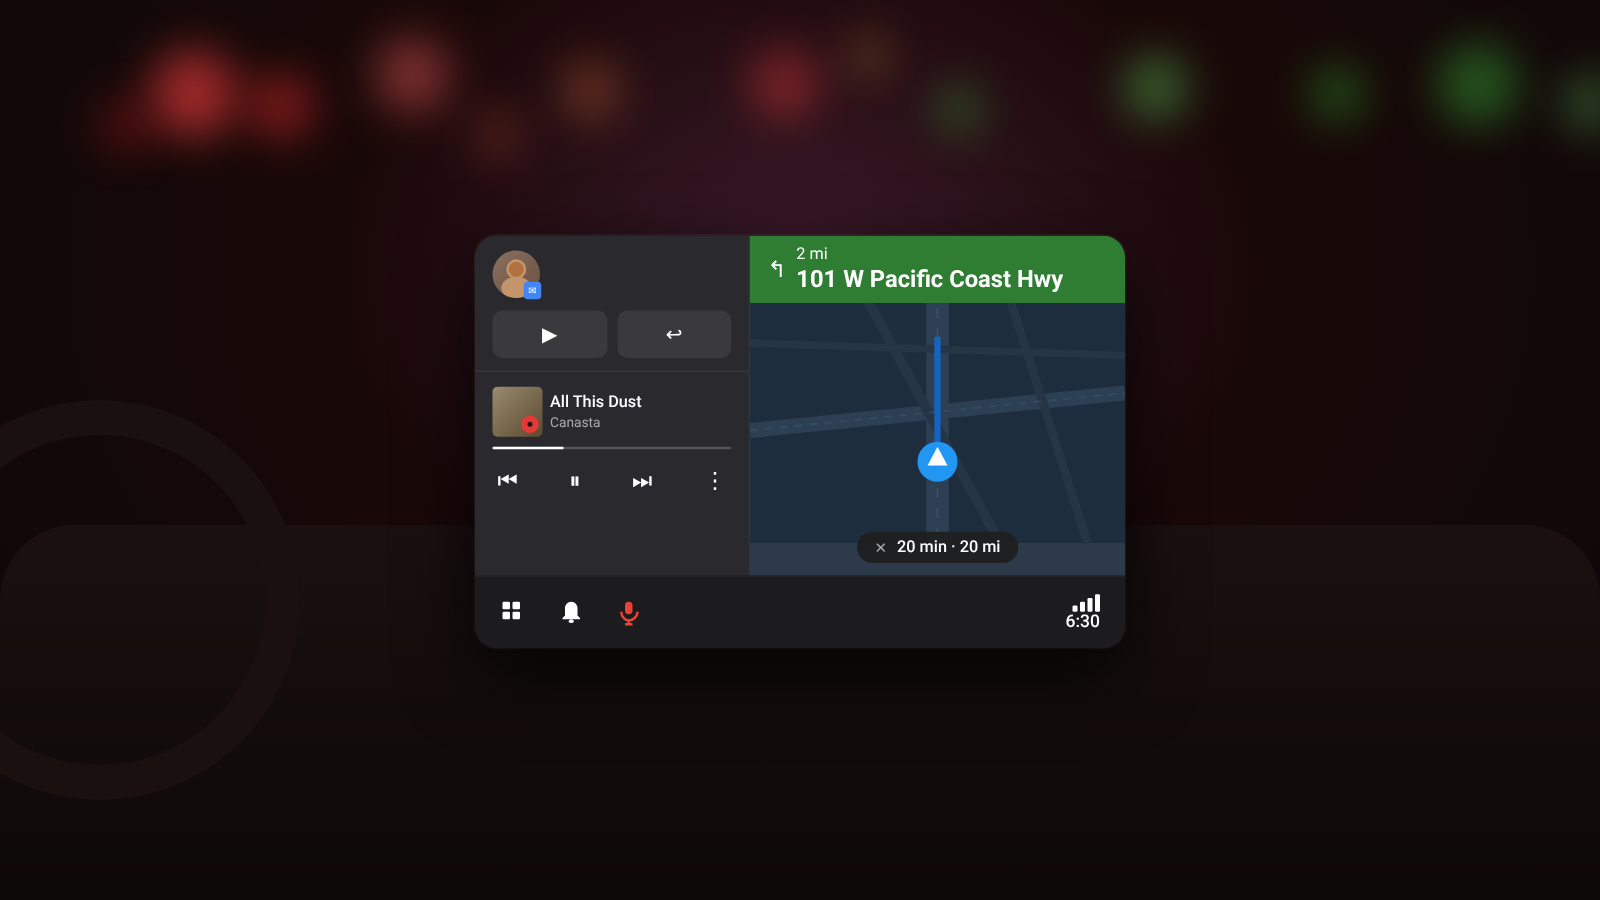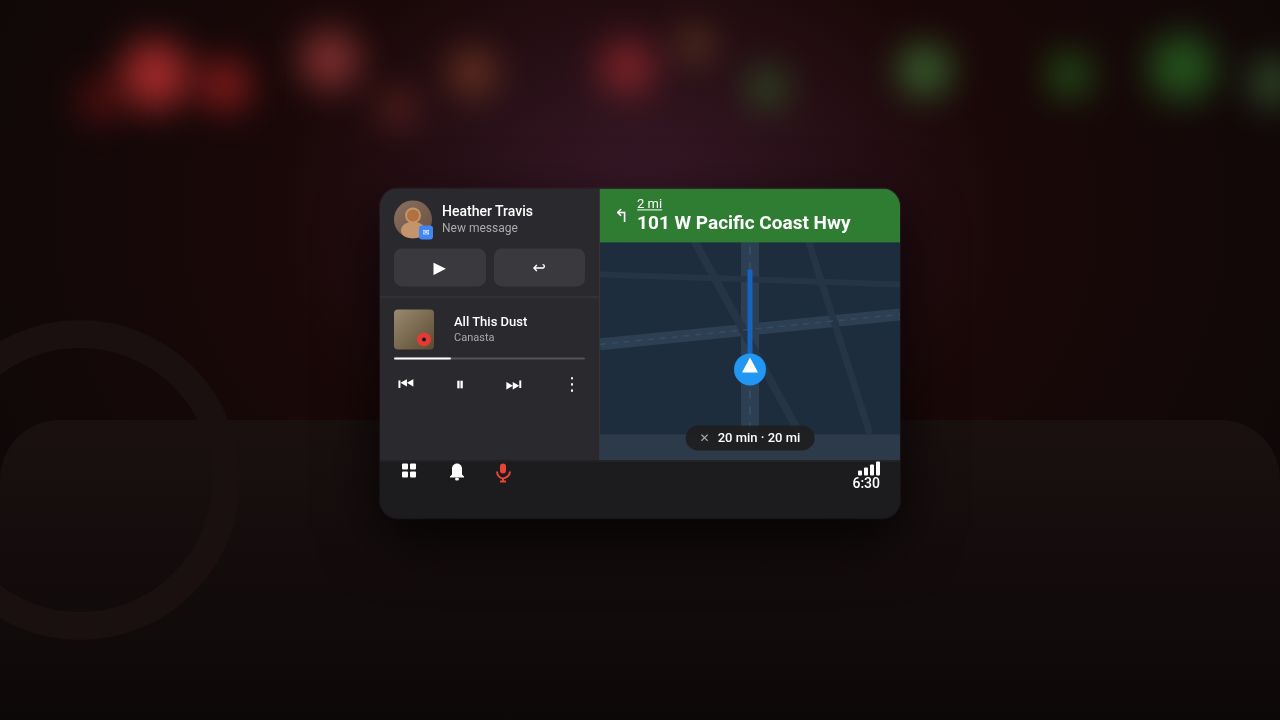--- a/index.html
+++ b/index.html
@@ -168,21 +168,21 @@
 
     
     .music-card {
       padding: 12px 14px 10px 14px;
       flex: 1;
     }
 
     .music-header {
       display: flex;
       align-items: center;
-      gap: 20px;
+      gap: 6px;
       margin-bottom: 8px;
     }
 
     .album-art {
       width: 40px;
       height: 40px;
       border-radius: 4px;
       background: linear-gradient(135deg, #9a8a70 0%, #7a6a50 50%, #5a4a30 100%);
       position: relative;
       flex-shrink: 0;
@@ -282,21 +282,20 @@
 
     .nav-direction-icon {
       color: #ffffff;
       font-size: 18px;
     }
 
     .nav-distance {
       color: #ffffff;
       font-size: 13px;
       font-weight: 400;
-      text-decoration: underline;
     }
 
     .nav-street {
       color: #ffffff;
       font-size: 19px;
       font-weight: 700;
     }
 
     .nav-info-col {
       display: flex;
@@ -328,21 +327,21 @@
       color: #ffffff;
       font-size: 13px;
       font-weight: 500;
     }
 
     
     .bottom-bar {
       height: 58px;
       background: #1c1c1e;
       display: flex;
-      align-items: flex-start;
+      align-items: center;
       justify-content: space-between;
       padding: 0 20px;
       border-top: 1px solid rgba(255,255,255,0.06);
     }
 
     .bottom-left-icons {
       display: flex;
       gap: 24px;
       align-items: center;
     }
@@ -434,24 +433,20 @@
             <div class="avatar">
               <svg width="38" height="38" viewBox="0 0 38 38">
                 <circle cx="19" cy="15" r="8" fill="#c4956a"></circle>
                 <ellipse cx="19" cy="30" rx="12" ry="9" fill="#c4956a"></ellipse>
                 <circle cx="19" cy="15" r="6" fill="#b07040"></circle>
               </svg>
             </div>
             <div class="message-badge">
               <span class="message-badge-icon">✉</span>
             </div>
-          </div>
-          <div class="message-info">
-            <div class="sender-name">Heather Travis</div>
-            <div class="message-label">New message</div>
           </div>
         </div>
         <div class="message-actions">
           <button class="action-btn">
             <span>▶</span>
           </button>
           <button class="action-btn">
             <span>↩</span>
           </button>
         </div>

